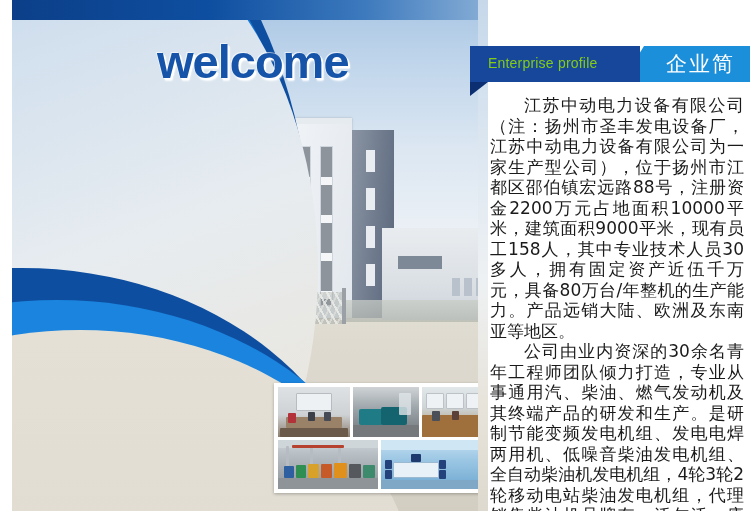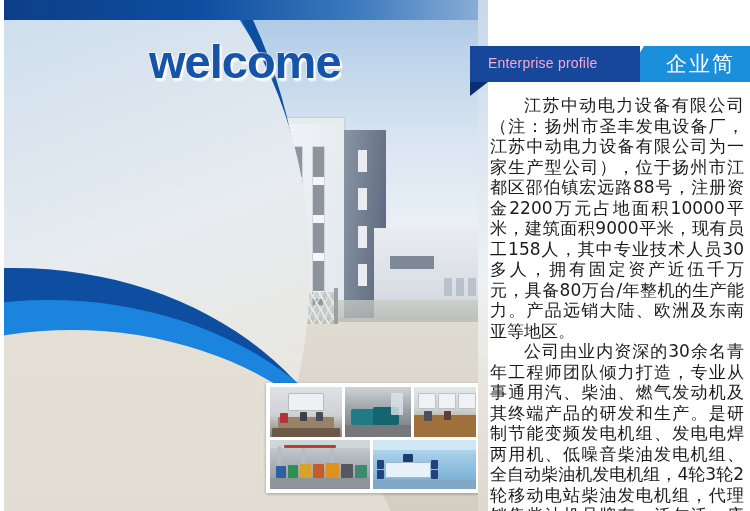--- a/index.html
+++ b/index.html
@@ -1,21 +1,21 @@
 <!DOCTYPE html>
 <html><head>
 <meta charset="utf-8">
 <style>
   html,body{margin:0;padding:0;background:#fff;}
   body{width:750px;height:511px;overflow:hidden;font-family:"Liberation Sans","DejaVu Sans",sans-serif;}
 
   #page{position:relative;width:750px;height:511px;overflow:hidden;background:#ffffff;}
 
   
-  .hero{position:absolute;left:4px;top:0;width:488px;height:511px;overflow:hidden;
+  .hero{position:absolute;left:12px;top:0;width:488px;height:511px;overflow:hidden;
         background:linear-gradient(180deg,#bfd4ea 0%,#d5e2f0 22%,#e9eef2 42%,#eceae4 58%,#e7e3da 78%,#e3dfd6 100%);}
 
   
   .sky{position:absolute;left:0;top:0;width:488px;height:250px;
        background:linear-gradient(180deg,#a9c6e4 0%,#c4d8ec 30%,#dce7f2 60%,#eef2f6 100%);}
   
   .ground{position:absolute;left:0;top:250px;width:488px;height:261px;
           background:linear-gradient(180deg,#e8e6de 0%,#dedacf 35%,#d9d5ca 70%,#d3cec2 100%);}
   .ground:after{content:"";position:absolute;left:0;top:0;width:100%;height:10px;
           background:linear-gradient(180deg,rgba(180,178,170,.5),rgba(180,178,170,0));}
@@ -102,21 +102,21 @@
   .ph.p5{flex:1;background:linear-gradient(180deg,#c4dff0 0%,#9cc7e4 40%,#6fa8d0 100%);}
   .obj{position:absolute;border-radius:1px;}
 
   
   .rightpanel{position:absolute;left:488px;top:0;width:262px;height:511px;background:#ffffff;}
   .panel-edge{position:absolute;left:478px;top:0;width:10px;height:511px;
         background:linear-gradient(180deg,#c6d8ea 0%,#dde7f1 30%,#eef1f3 55%,#e7e3da 80%,#ded9cf 100%);}
 
   .tabwrap{position:absolute;left:470px;top:46px;height:36px;width:280px;}
   .tab-en{position:absolute;left:0;top:0;height:36px;width:170px;background:#17479b;}
-  .tab-en .lbl{position:absolute;left:18px;top:9px;font-size:14px;color:#f9a8d4;
+  .tab-en .lbl{position:absolute;left:18px;top:9px;font-size:14px;color:#84cc16;
         font-family:"Liberation Sans",sans-serif;letter-spacing:.2px;}
   .tab-notch{position:absolute;left:0;top:36px;width:18px;height:14px;background:#0c2f72;
         clip-path:polygon(0 0,100% 0,0 100%);}
   .tab-cn{position:absolute;left:152px;top:0;height:36px;width:128px;background:#1c8fdb;
         clip-path:polygon(22px 0,100% 0,100% 100%,0 100%);}
   .tab-cn .lbl{position:absolute;left:44px;top:4px;font-size:21px;color:#ffffff;font-weight:normal;
         font-family:"DejaVu Sans",sans-serif;letter-spacing:2px;}
 
   .bodytext{position:absolute;left:490px;top:95px;width:254px;height:400px;
         font-family:"DejaVu Sans",sans-serif;font-size:17px;line-height:20.5px;color:#1a1a1a;

